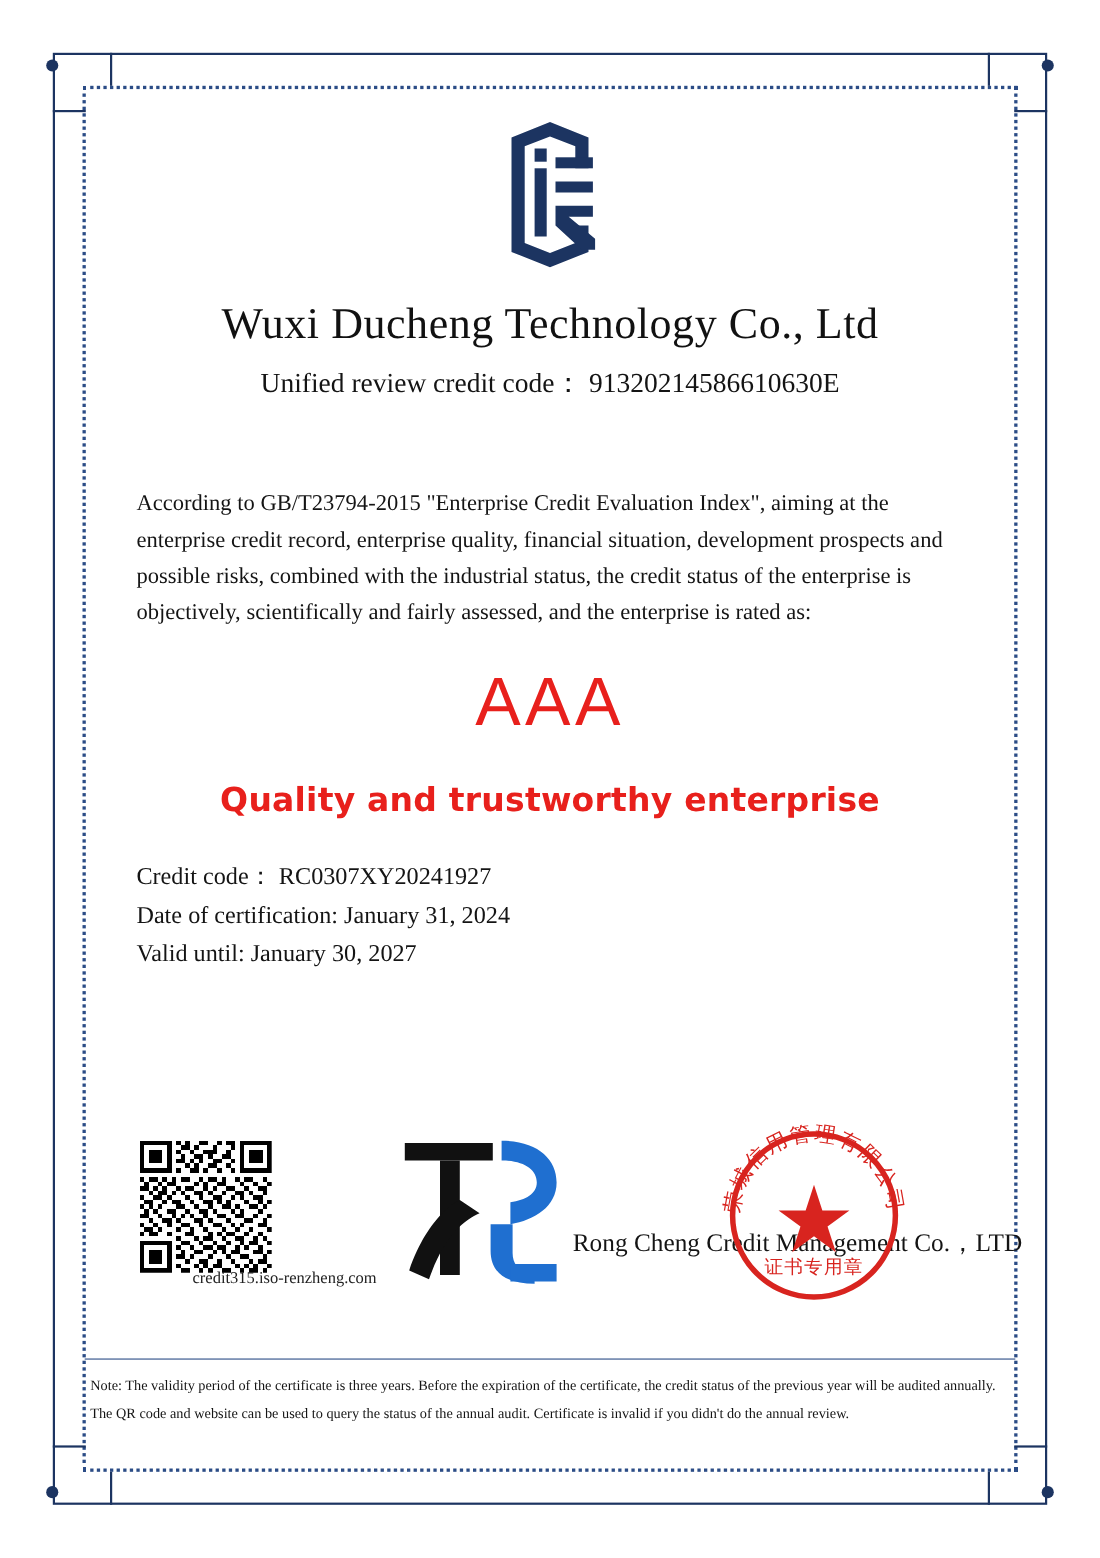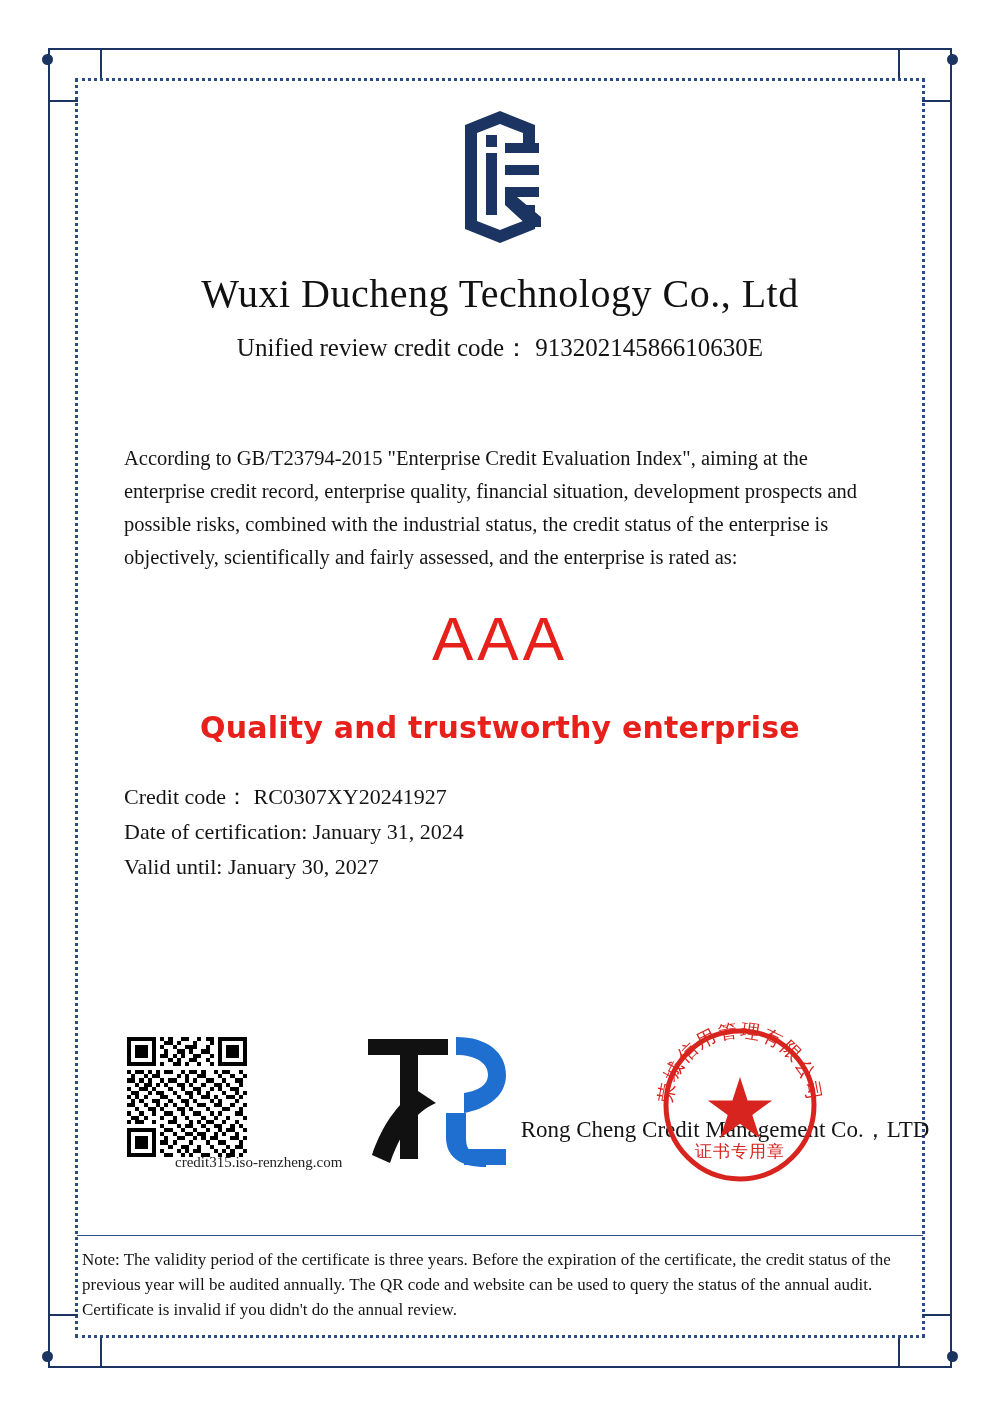--- a/index.html
+++ b/index.html
@@ -195,21 +195,21 @@
     right: -33px;
     top: 1140px;
     height: 1px;
     background: #2b4c86;
   }
   .note {
     position: absolute;
     left: -28px;
     right: -30px;
     top: 1152px;
-    font-size: 17px;
+    font-size: 13px;
     line-height: 25px;
     color: #141414;
   }
 </style>
 </head>
 <body>
 
 <div class="page">
 
   <div class="frame-outer"></div>

